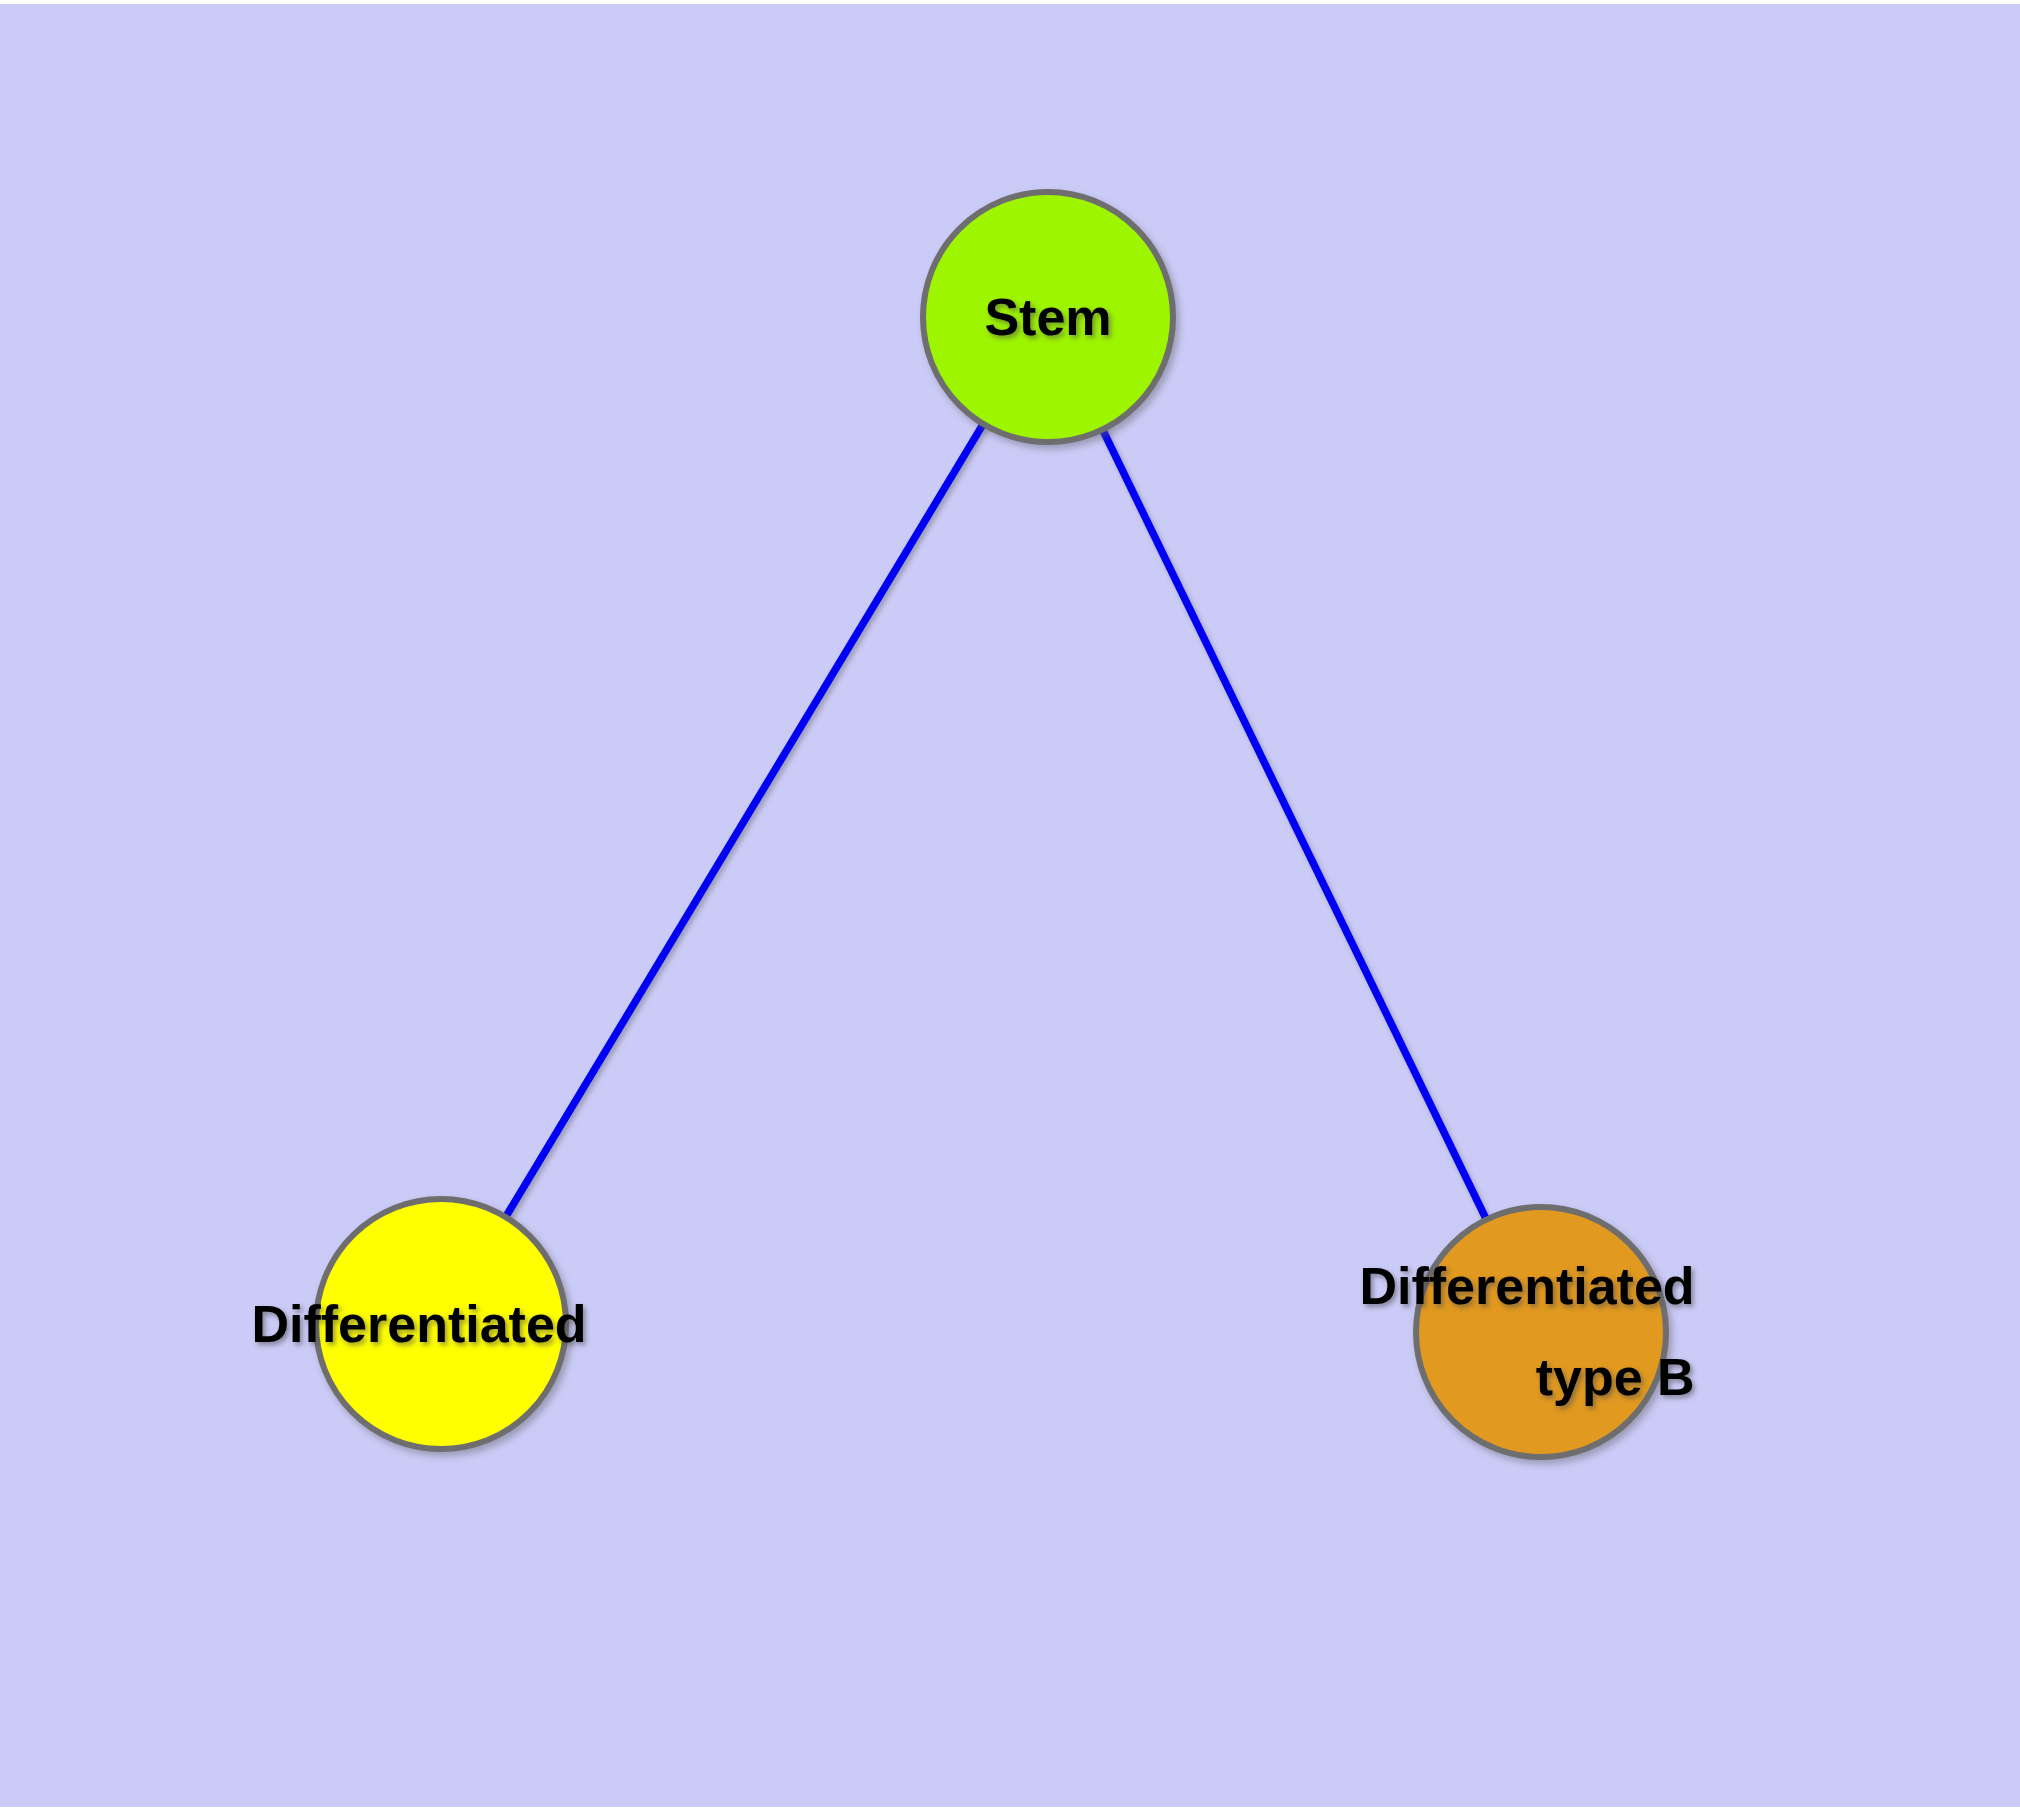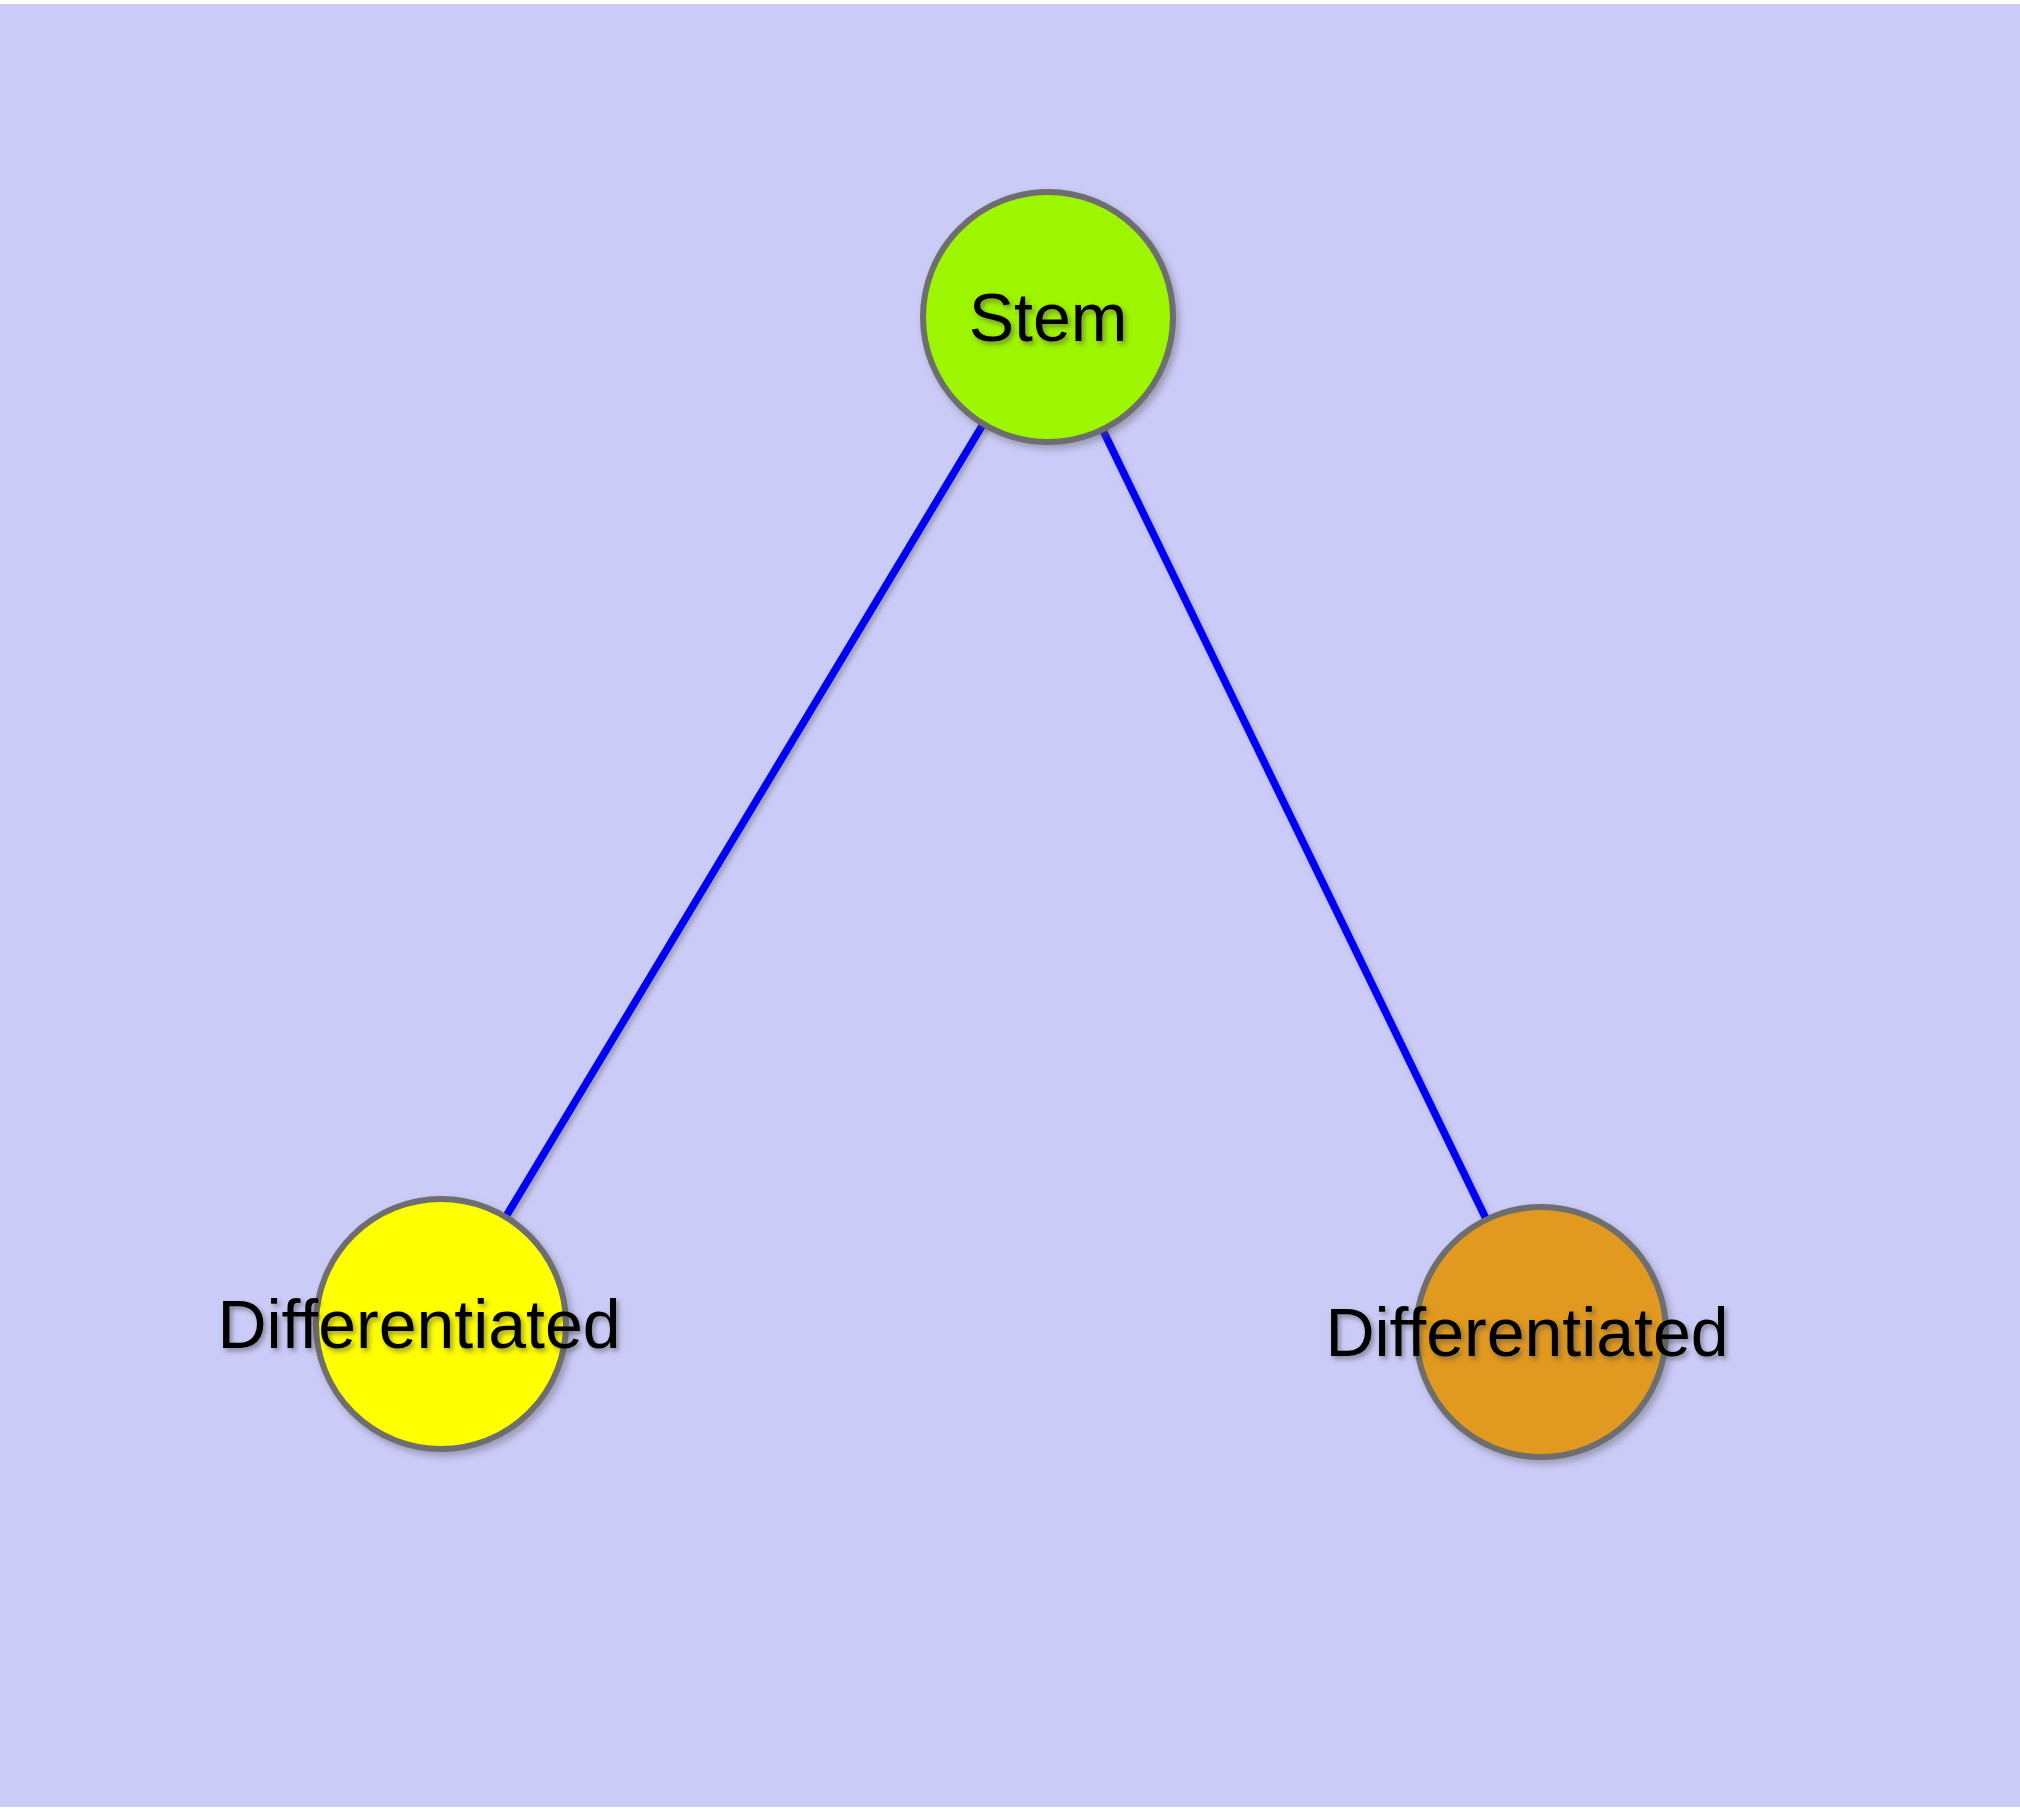--- a/index.html
+++ b/index.html
@@ -32,22 +32,22 @@
     border-style: solid;
     border-radius: 50%;
     z-index: 2;
     box-shadow: 3.4px 4.2px 7.6px rgba(95, 95, 105, 0.45);
   }
   .node-label {
     position: absolute;
     z-index: 3;
     transform: translate(-50%, -50%);
     text-align: right;
-    font-weight: 400;
-    font-size: 68px;
+    font-weight: 700;
+    font-size: 52px;
     line-height: 91px;
     color: #000000;
     white-space: nowrap;
     text-shadow: 2.5px 3.4px 5.1px rgba(75, 75, 80, 0.55);
     pointer-events: none;
   }
   .node-label .line { display: block; }
 </style>
 </head>
 <body style="background: rgb(255, 255, 255);">
@@ -73,16 +73,17 @@
   <div class="node-label" style="left: 1048px; top: 313px; color: rgb(0, 0, 0);">
     <span class="line">Stem</span>
   </div>
 
   <div class="node-label" style="left: 419px; top: 1320px; color: rgb(0, 0, 0);">
     <span class="line">Differentiated</span>
   </div>
 
   <div class="node-label" style="left: 1527px; top: 1328px; color: rgb(0, 0, 0);">
     <span class="line">Differentiated</span>
+    <span class="line">type B</span>
   </div>
 
 </div>
 
 
 </body></html>

